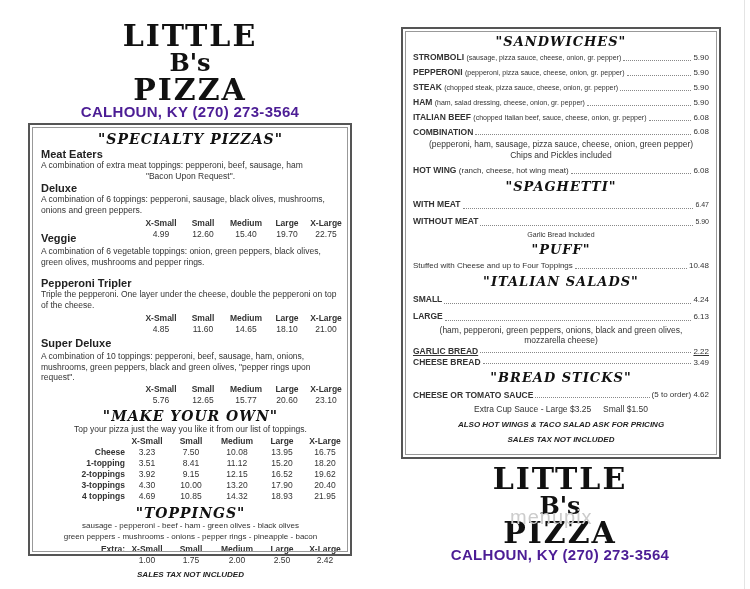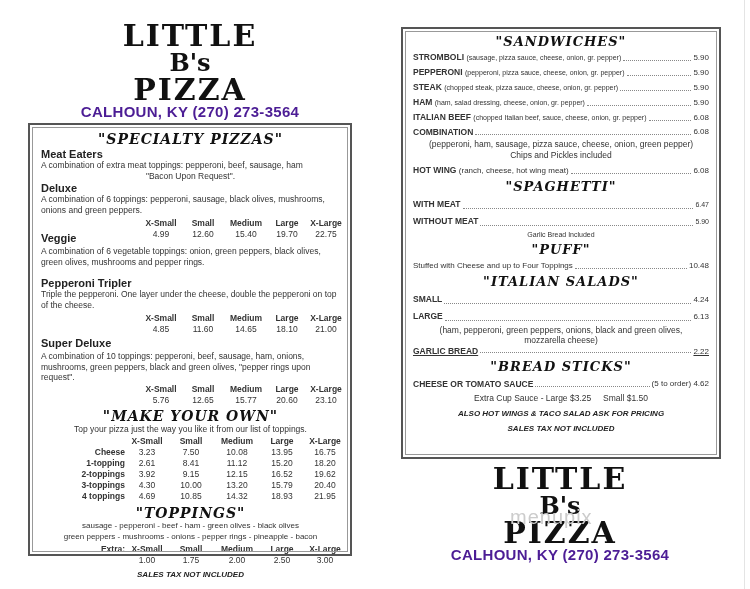--- a/index.html
+++ b/index.html
@@ -116,40 +116,40 @@
   <div class="mpt">
     <span>Cheese</span>
     <span>3.23</span>
     <span>7.50</span>
     <span>10.08</span>
     <span>13.95</span>
     <span>16.75</span>
   </div>
   <div class="mpt">
     <span>1-topping</span>
-    <span>2.61</span>
+    <span>3.51</span>
     <span>8.41</span>
     <span>11.12</span>
     <span>15.20</span>
     <span>18.20</span>
   </div>
   <div class="mpt">
     <span>2-toppings</span>
     <span>3.92</span>
     <span>9.15</span>
     <span>12.15</span>
     <span>16.52</span>
     <span>19.62</span>
   </div>
   <div class="mpt">
     <span>3-toppings</span>
     <span>4.30</span>
     <span>10.00</span>
     <span>13.20</span>
-    <span>15.79</span>
+    <span>17.90</span>
     <span>20.40</span>
   </div>
   <div class="mpt">
     <span>4 toppings</span>
     <span>4.69</span>
     <span>10.85</span>
     <span>14.32</span>
     <span>18.93</span>
     <span>21.95</span>
   </div>
@@ -164,21 +164,21 @@
     <span>Medium</span>
     <span>Large</span>
     <span>X-Large</span>
   </div>
   <div class="mpt">
     <span></span>
     <span>1.00</span>
     <span>1.75</span>
     <span>2.00</span>
     <span>2.50</span>
-    <span>3.00</span>
+    <span>2.42</span>
   </div>
   <div class="tax" style="margin-top:4px;">SALES TAX NOT INCLUDED</div>
 </div>
 
 <div class="box" style="left:401px;top:27px;width:320px;height:432px;padding:5px 10px 0 10px;">
   <div class="hdr" style="font-size:13px;line-height:16px;">"SANDWICHES"</div>
 
   <div class="row">
       <span class="nm"><span>STROMBOLI</span> <small>(sausage, pizza sauce, cheese, onion, gr. pepper)</small></span>
       <span class="dots"></span>
@@ -246,20 +246,25 @@
   <div class="row" style="line-height:17px;">
       <span class="nm">LARGE</span>
       <span class="dots"></span>
       <span class="pr">6.13</span>
     </div>
   <div class="desc center" style="padding:0 20px;">(ham, pepperoni, green peppers, onions, black and green olives, mozzarella cheese)</div>
   <div class="row" style="line-height:11px;margin-top:0;text-decoration:underline;">
       <span class="nm">GARLIC BREAD</span>
       <span class="dots"></span>
       <span class="pr">2.22</span>
+    </div>
+  <div class="row" style="line-height:11px;">
+      <span class="nm">CHEESE BREAD</span>
+      <span class="dots"></span>
+      <span class="pr">3.49</span>
     </div>
 
   <div class="hdr" style="font-size:13px;line-height:20px;">"BREAD STICKS"</div>
   <div class="row">
       <span class="nm">CHEESE OR TOMATO SAUCE</span>
       <span class="dots"></span>
       <span class="pr"><span>(5 to order)</span> <span>4.62</span></span>
     </div>
   <div class="desc center" style="white-space:pre;line-height:15px;">Extra Cup Sauce - Large $3.25     Small $1.50</div>
   <div class="tax" style="line-height:15px;">ALSO HOT WINGS &amp; TACO SALAD ASK FOR PRICING</div>

